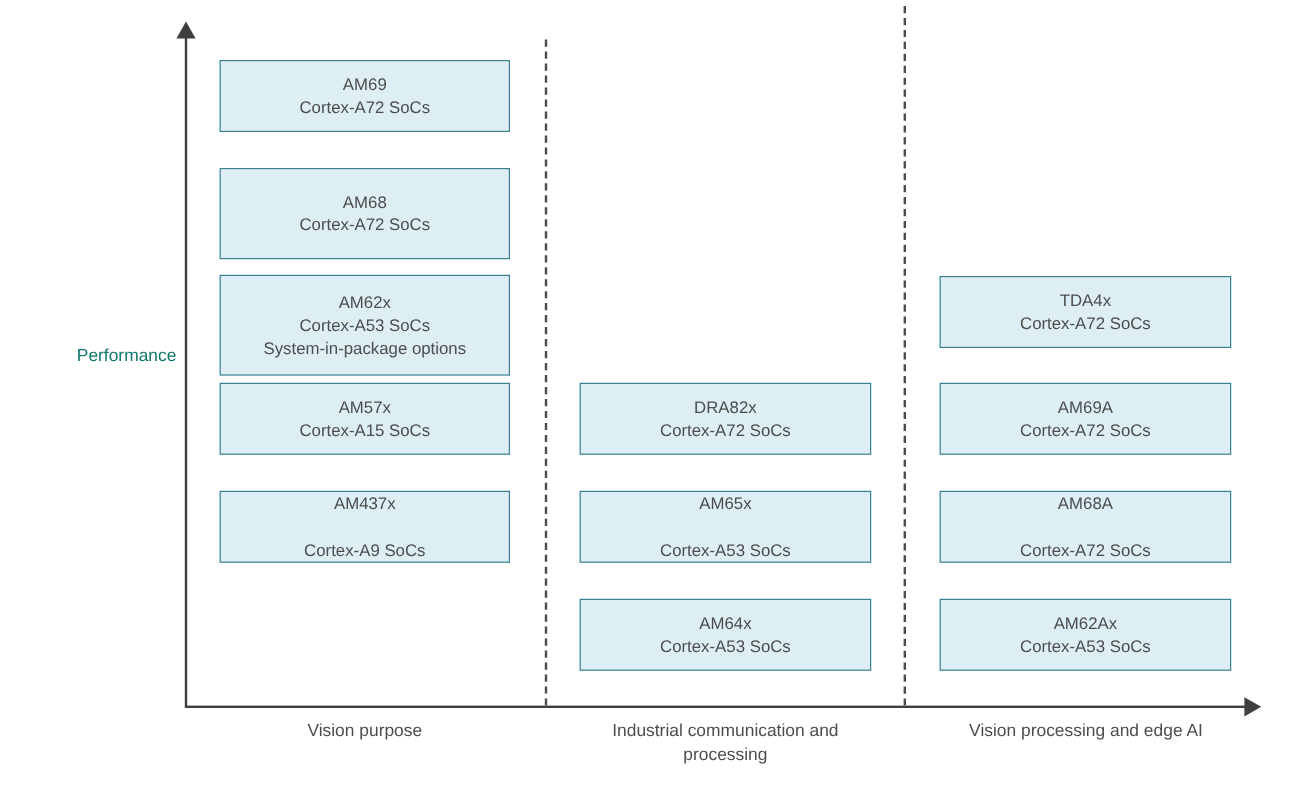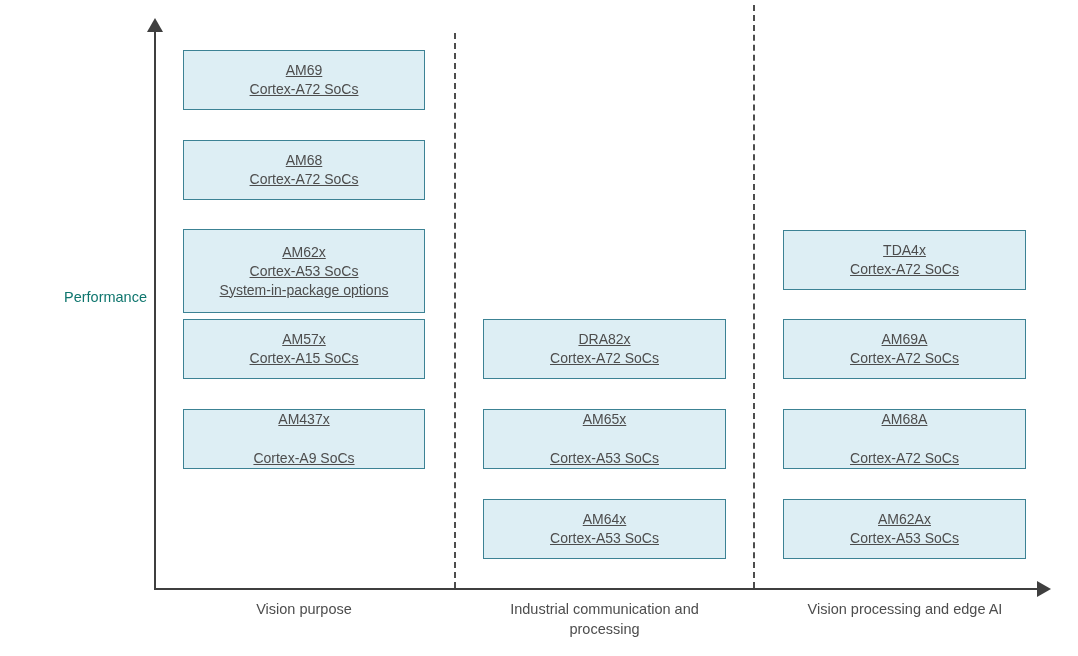--- a/index.html
+++ b/index.html
@@ -64,28 +64,27 @@
     background: #ddeef4;
     border: 1.5px solid #3c8294;
     display: flex;
     flex-direction: column;
     align-items: center;
     justify-content: center;
     text-align: right;
     font-size: 14px;
     line-height: 19px;
     color: #4d4d4d;
-    text-decoration: underline;
   }
   
   .c1 { left: 183px; width: 242px; }
   .c2 { left: 483px; width: 243px; }
   .c3 { left: 783px; width: 243px; }
   .r1 { top: 50px;  height: 60px; }
-  .r2 { top: 140px; height: 60px; }
+  .r2 { top: 140px; height: 76px; }
   .r3 { top: 230px; height: 60px; }
   .r3t { top: 229px; height: 84px; } 
   .r4 { top: 319px; height: 60px; }
   .r5 { top: 409px; height: 60px; gap: 20px; }
   .r6 { top: 499px; height: 60px; }
 
   .cat-label {
     position: absolute;
     top: 599px;
     text-align: center;

